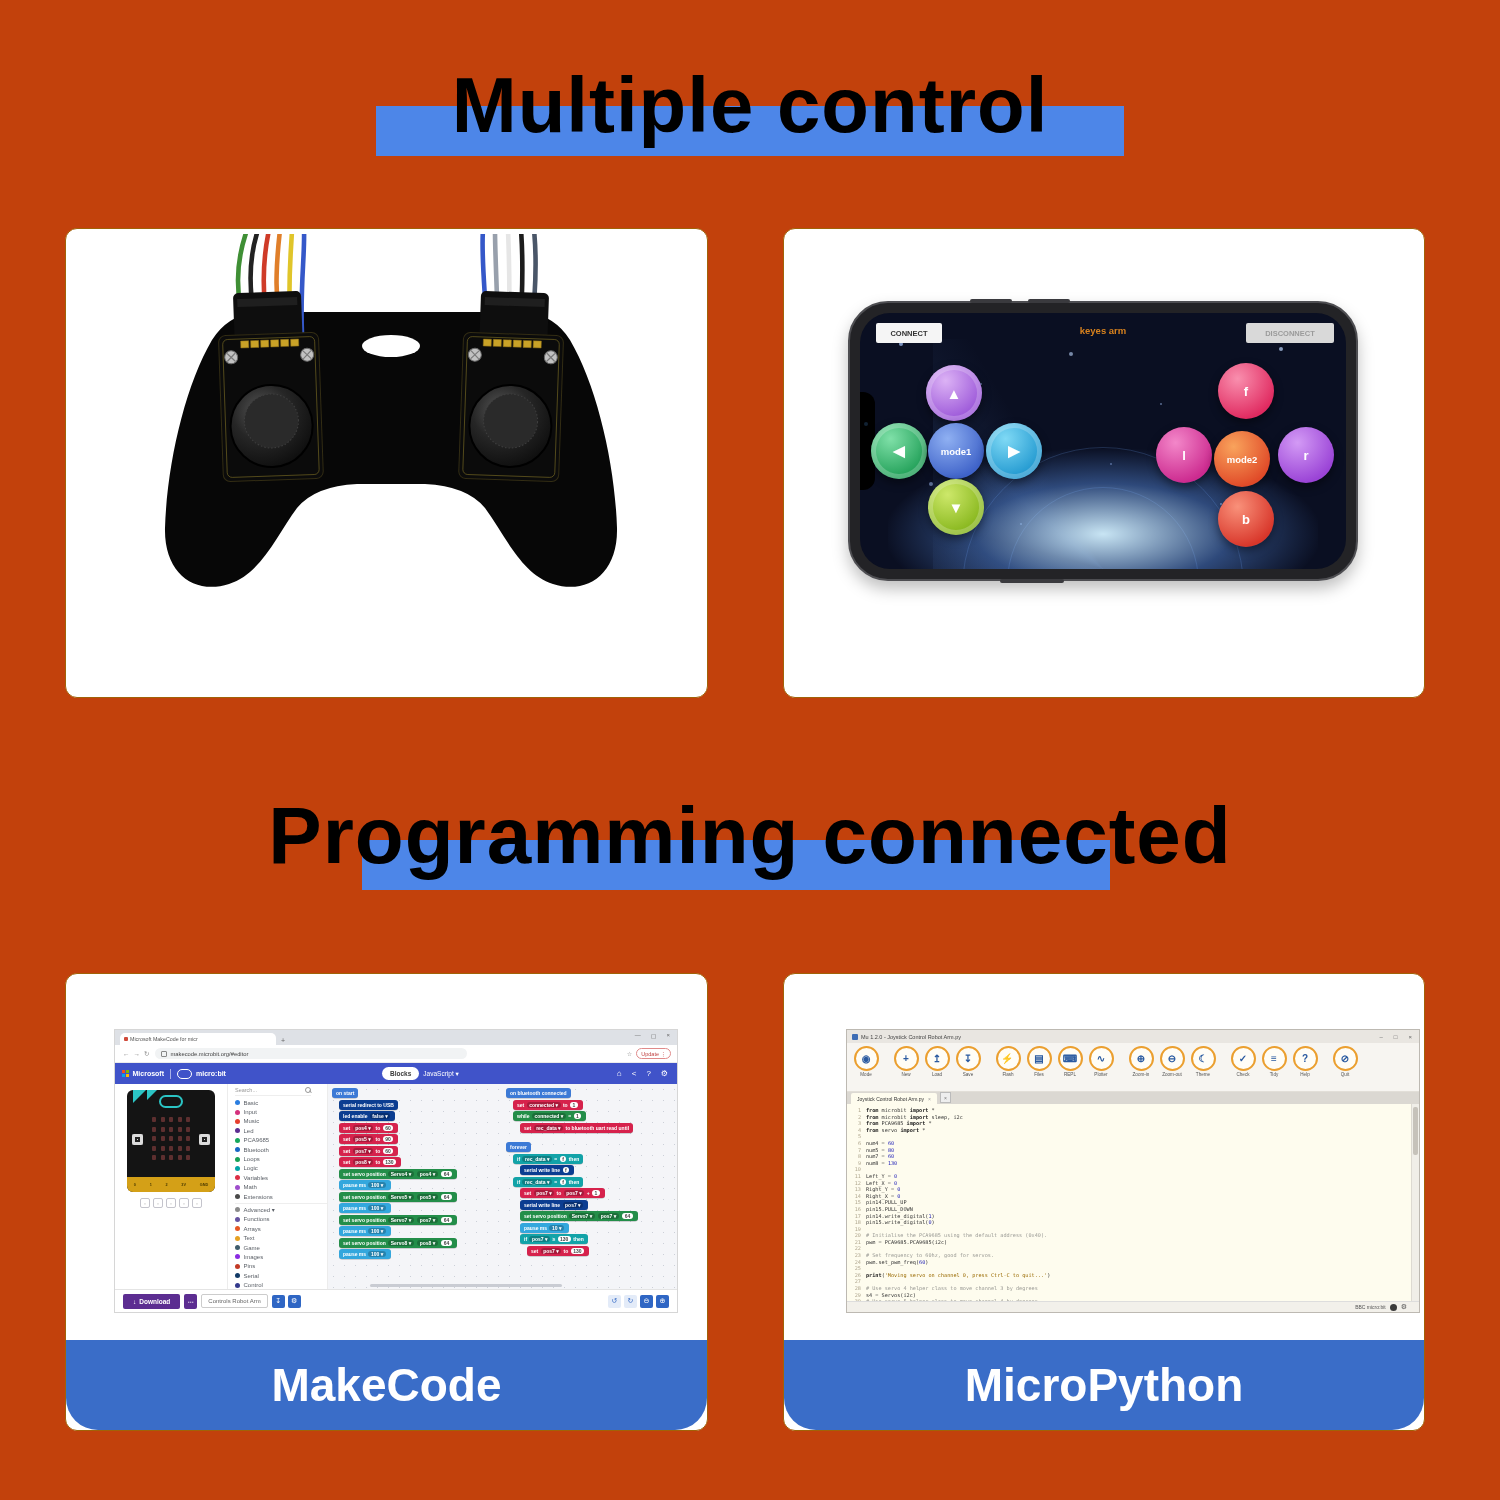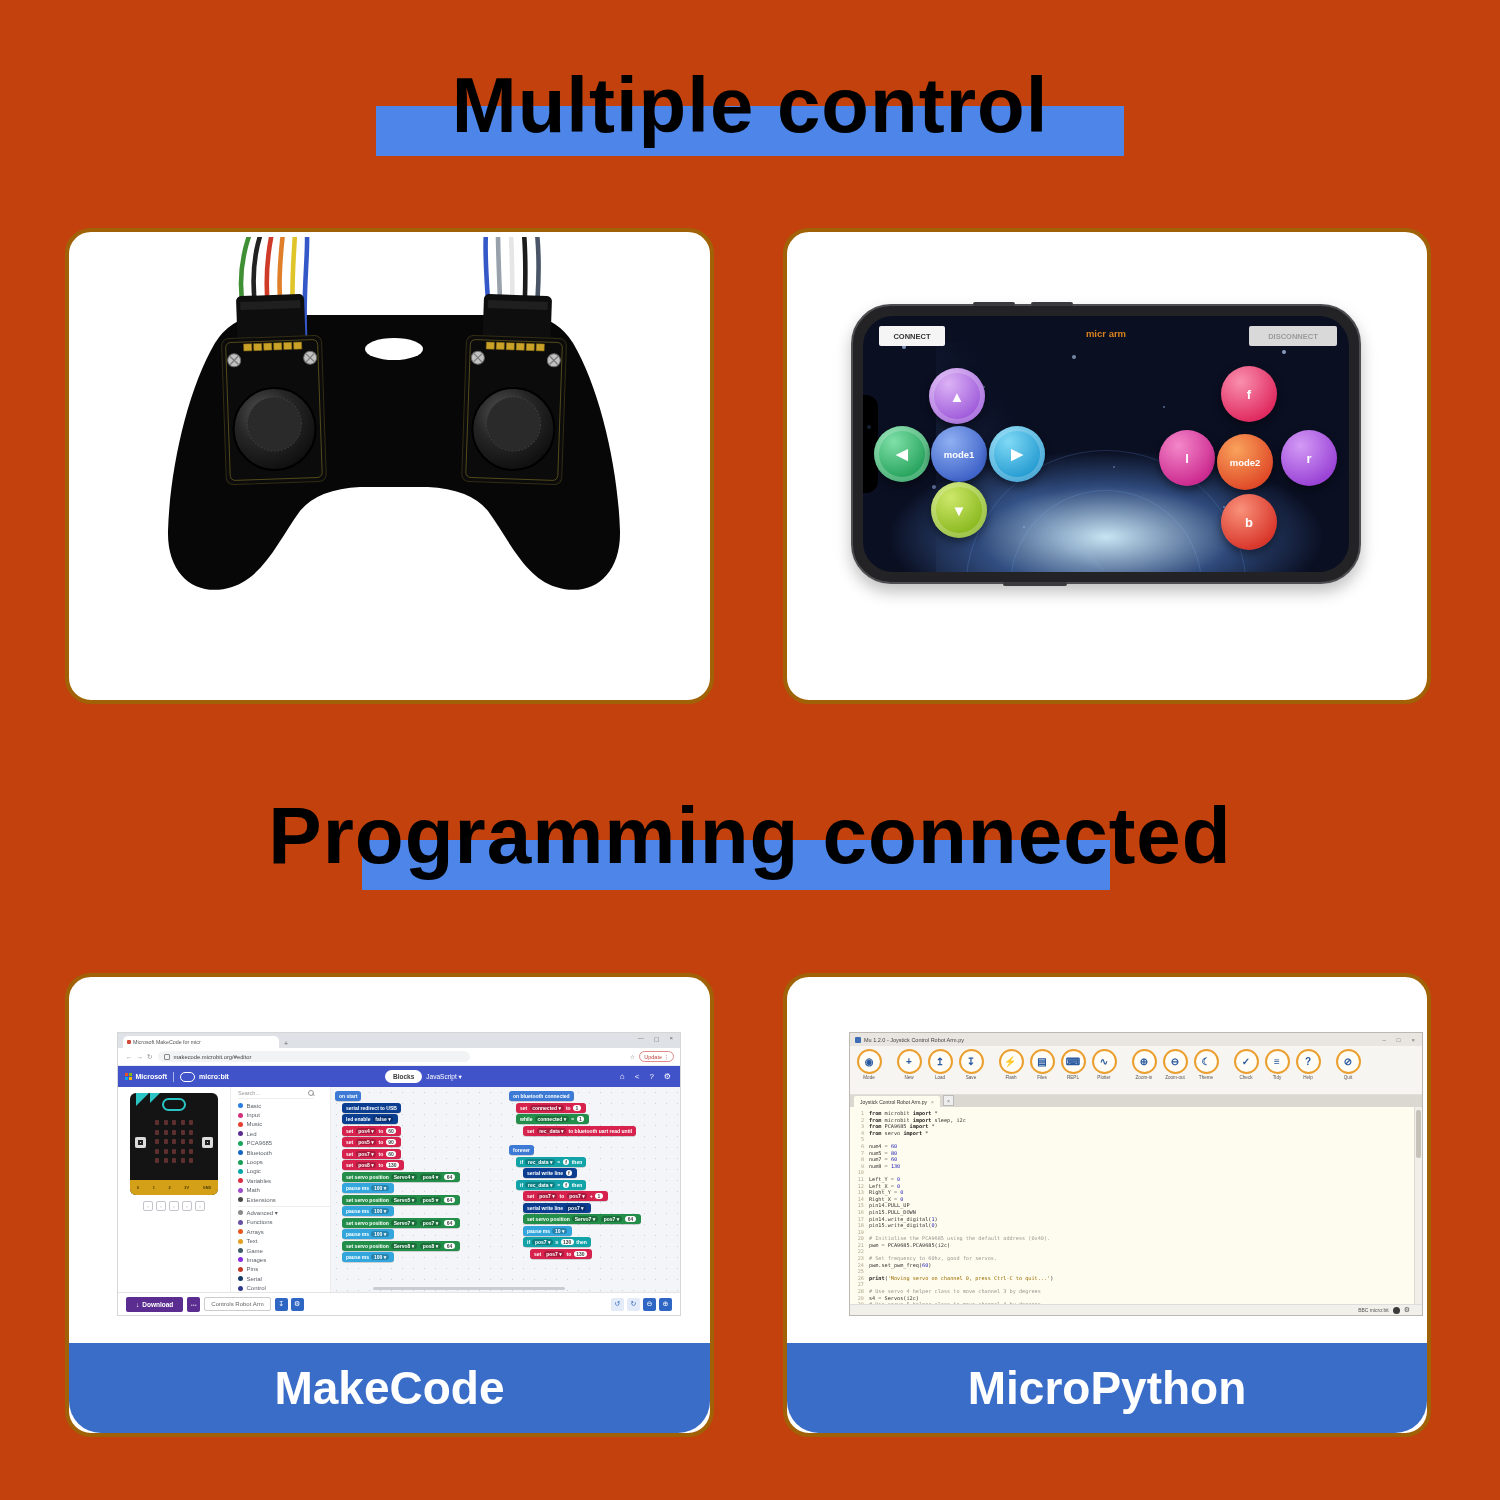--- a/index.html
+++ b/index.html
@@ -6,21 +6,21 @@
   .canvas{position:relative;width:1500px;height:1500px;background:#c2410c;overflow:hidden;
           font-family:"Liberation Sans",sans-serif;}
   
   .sec-title{position:absolute;left:0;width:100%;text-align:center;font-weight:bold;color:#000;z-index:2;letter-spacing:1px;}
   .t1{top:60px;font-size:78px;}
   .t2{top:790px;font-size:80px;}
   .bar{position:absolute;background:#4d86e8;z-index:1;}
   .bar1{left:376px;top:106px;width:748px;height:50px;}
   .bar2{left:362px;top:840px;width:748px;height:50px;}
   
-  .card{position:absolute;background:#fff;border:4px solid #a16207;border-radius:26px;box-sizing:content-box;}
+  .card{position:absolute;background:#fff;border:1px solid #a16207;border-radius:12px;box-sizing:content-box;}
   .card1{left:65px;top:228px;width:641px;height:468px;}
   .card2{left:783px;top:228px;width:640px;height:468px;}
   .card3{left:65px;top:973px;width:641px;height:456px;}
   .card4{left:783px;top:973px;width:640px;height:456px;}
   .band{position:absolute;left:0;right:0;bottom:0;height:90px;background:#3a6dc8;border-radius:0 0 32px 32px;
         display:flex;align-items:center;justify-content:center;color:#fff;font-size:46px;font-weight:bold;}
   
   .ctrl-svg{position:absolute;left:85px;top:5px;}
   
   .phone{position:absolute;left:64px;top:72px;width:506px;height:276px;background:#232326;border-radius:40px;
@@ -247,21 +247,21 @@
       <div class="screen">
         <div class="wedge"></div>
         <div class="arc arc1"></div>
         <div class="arc arc2"></div>
         <div class="stars"></div>
         <div class="glow"></div>
         <div class="notch">
             <div class="camdot"></div>
           </div>
         <div class="appbtn connect">CONNECT</div>
-        <div class="apptitle">micr arm</div>
+        <div class="apptitle">keyes arm</div>
         <div class="appbtn disconnect">DISCONNECT</div>
         <div>
             <div class="pbtn arrow" style="left: 66px; top: 52px; background: radial-gradient(circle at 35% 28%, rgb(220, 178, 245), rgb(154, 85, 216) 75%);">▲</div>
             <div class="pbtn arrow" style="left: 11px; top: 110px; background: radial-gradient(circle at 35% 28%, rgb(127, 224, 168), rgb(31, 158, 86) 75%);">◀</div>
             <div class="pbtn mode" style="left: 68px; top: 110px; background: radial-gradient(circle at 35% 28%, rgb(143, 176, 242), rgb(63, 99, 201) 75%);">mode1</div>
             <div class="pbtn arrow" style="left: 126px; top: 110px; background: radial-gradient(circle at 35% 28%, rgb(127, 217, 245), rgb(31, 151, 207) 75%);">▶</div>
             <div class="pbtn arrow" style="left: 68px; top: 166px; background: radial-gradient(circle at 35% 28%, rgb(205, 232, 106), rgb(133, 181, 26) 75%);">▼</div>
             <div class="pbtn letter" style="left: 358px; top: 50px; background: radial-gradient(circle at 35% 28%, rgb(249, 143, 174), rgb(224, 42, 96) 75%);">f</div>
             <div class="pbtn letter" style="left: 296px; top: 114px; background: radial-gradient(circle at 35% 28%, rgb(243, 135, 201), rgb(204, 42, 143) 75%);">l</div>
             <div class="pbtn mode" style="left: 354px; top: 118px; background: radial-gradient(circle at 35% 28%, rgb(249, 163, 92), rgb(224, 74, 40) 75%);">mode2</div>

